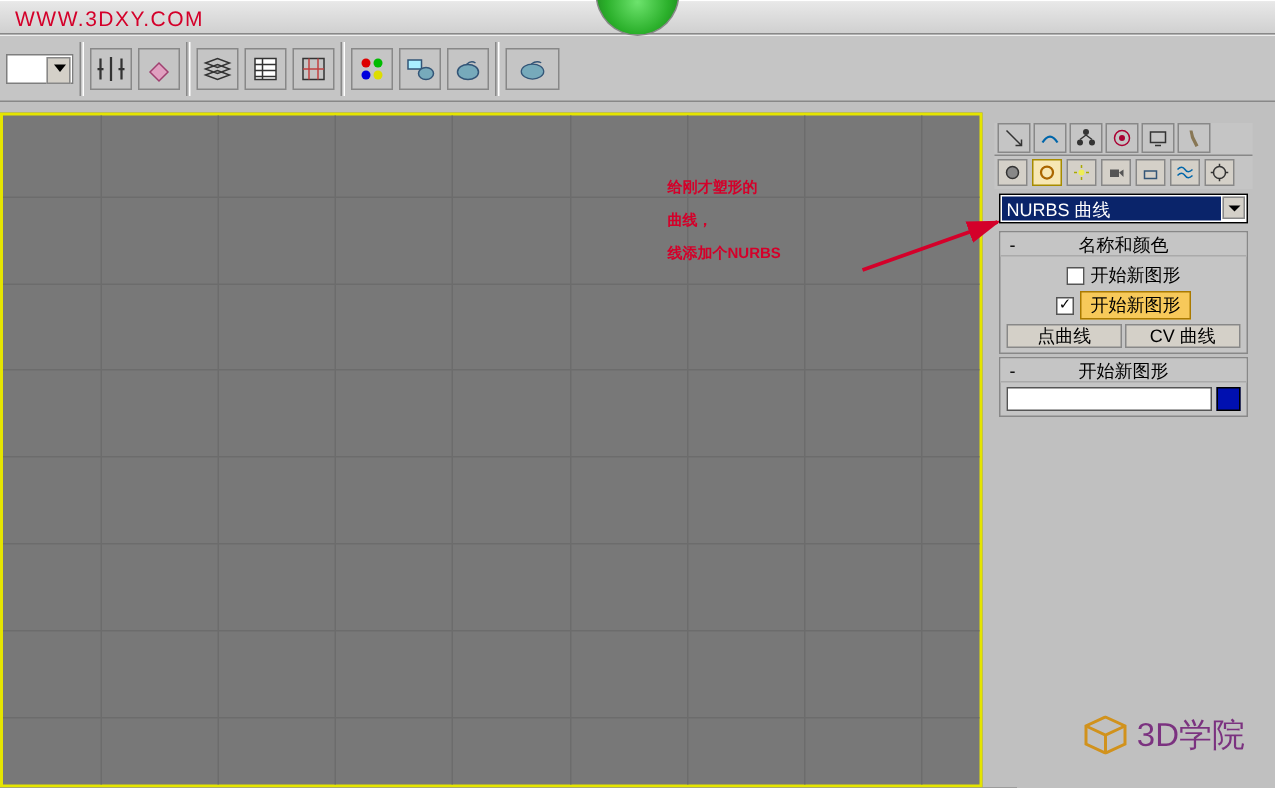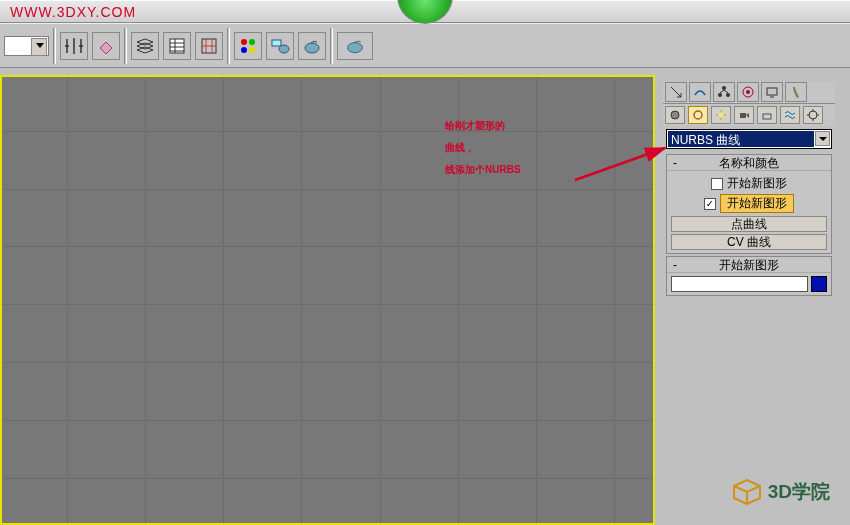--- a/index.html
+++ b/index.html
@@ -49,31 +49,31 @@
 
 
 .rollout { margin: 2px 3px; border: 1px solid #888; background: #c5c5c5; }
 .rollout-head { height: 16px; background: #c5c5c5; border-bottom: 1px solid #aaa; text-align: center; font-size: 12px; position: relative; }
 .rollout-head .minus { position: absolute; left: 6px; top: 1px; }
 .rollout-body { padding: 3px 4px; }
 .chk-row { display: flex; align-items: center; gap: 4px; font-size: 12px; padding: 1px 0; justify-content: center; }
 .chk { width: 12px; height: 12px; background: #fff; border: 1px solid #555; display: inline-flex; align-items: center; justify-content: center; }
 .chk.checked::after { content: "✓"; font-size: 10px; line-height: 10px; }
 .start-new { background: #f7c95a; padding: 0 6px; border: 1px solid #aa7a00; font-size: 12px; }
-.btn-row { display: flex; gap: 2px; margin-top: 2px; flex-direction: column; }
+.btn-row { display: flex; gap: 2px; margin-top: 2px; }
 .mini-btn { flex: 1; height: 16px; background: #d4d0c8; border: 1px solid #888; font-size: 12px; text-align: center; line-height: 14px; }
 
 .name-row { display: flex; gap: 3px; align-items: center; }
 .name-inp { flex: 1; height: 16px; background: #fff; border: 1px solid #555; }
 .color-sw { width: 16px; height: 16px; background: #0010b0; border: 1px solid #000; }
 
 
 .logo-3d { position: absolute; right: 20px; bottom: 20px; display: flex; align-items: center; gap: 6px; opacity: 0.85; }
 .logo-cube { width: 30px; height: 26px; position: relative; }
-.logo-text { font-size: 19px; font-weight: bold; color: #14532d; font-family: "Microsoft YaHei", sans-serif; }
+.logo-text { font-size: 22px; font-weight: normal; color: #701a75; font-family: "Microsoft YaHei", sans-serif; }
 </style>
 </head>
 <body>
 
 <div class="title-bar">
   <div class="title-center-blob"></div>
 </div>
 
 <div class="watermark">WWW.3DXY.COM</div>
 

